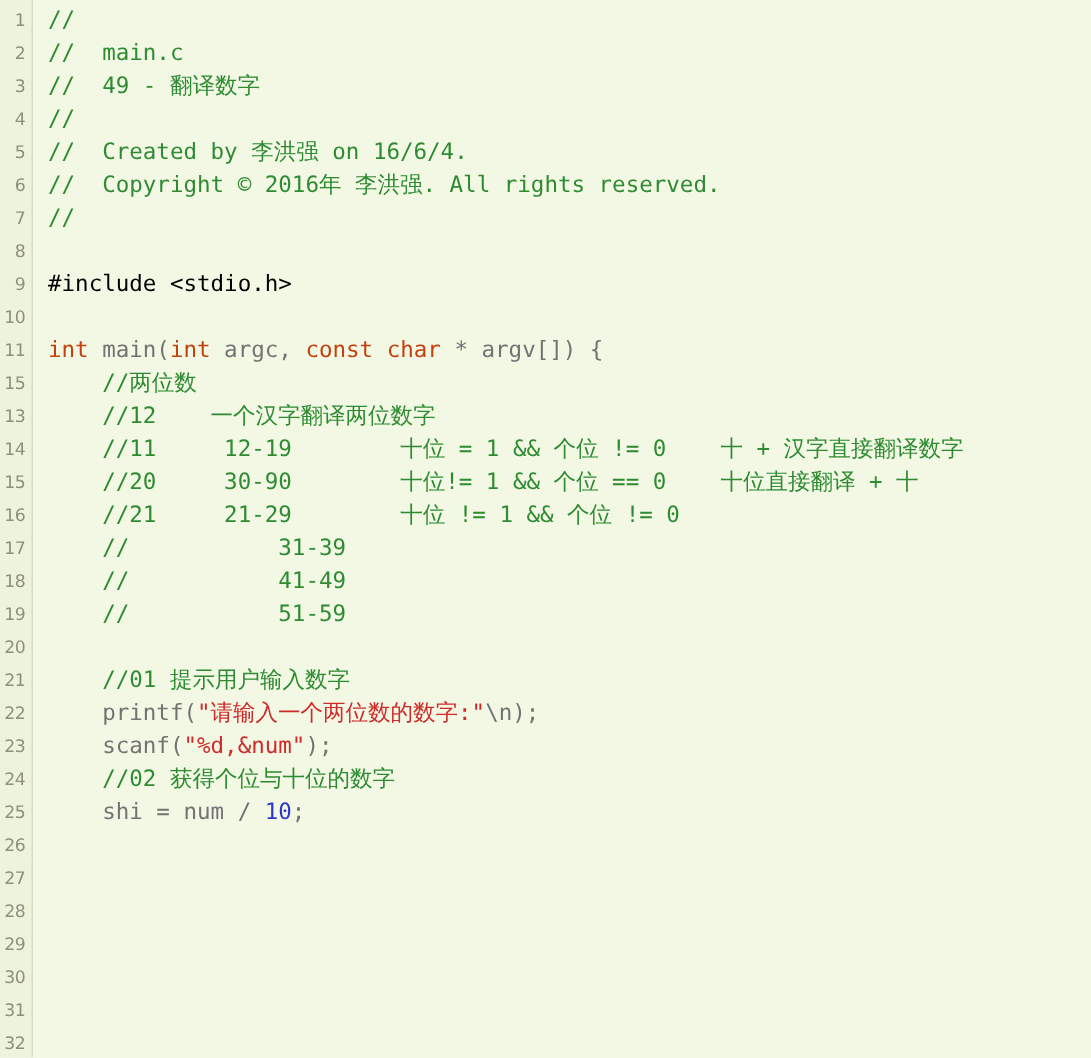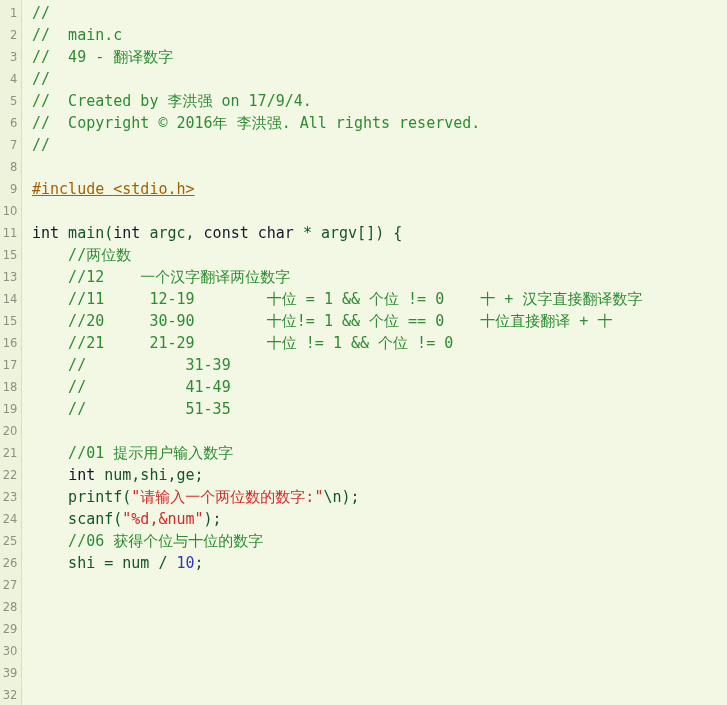--- a/index.html
+++ b/index.html
@@ -58,25 +58,25 @@
     line-height: 22px;
     font-size: 15px;
     white-space: pre;
     color: #1a1a1a;
     font-family: "DejaVu Sans Mono", monospace;
     letter-spacing: 0px;
   }
 
   
   .cmt  { color: #2e8b32; }
-  .kw   { color: #0f172a; }
-  .pre  { color: #a16207; text-decoration: underline; }
+  .kw   { color: #c2410c; }
+  .pre  { color: #000000; }
   .str  { color: #d02a2a; }
   .num  { color: #2b36c8; }
-  .plain{ color: #14532d; }
+  .plain{ color: #737373; }
 </style>
 </head>
 <body>
 
 <div id="editor">
   <div id="gutter">
       <div class="ln">1</div>
       <div class="ln">2</div>
       <div class="ln">3</div>
       <div class="ln">4</div>
@@ -99,45 +99,44 @@
       <div class="ln">21</div>
       <div class="ln">22</div>
       <div class="ln">23</div>
       <div class="ln">24</div>
       <div class="ln">25</div>
       <div class="ln">26</div>
       <div class="ln">27</div>
       <div class="ln">28</div>
       <div class="ln">29</div>
       <div class="ln">30</div>
-      <div class="ln">39</div>
+      <div class="ln">31</div>
       <div class="ln">32</div>
     </div>
   <div id="code">
       <div class="line"><span class="cmt">//</span></div>
       <div class="line"><span class="cmt">//  main.c</span></div>
       <div class="line"><span class="cmt">//  49 - 翻译数字</span></div>
       <div class="line"><span class="cmt">//</span></div>
-      <div class="line"><span class="cmt">//  Created by 李洪强 on 17/9/4.</span></div>
+      <div class="line"><span class="cmt">//  Created by 李洪强 on 16/6/4.</span></div>
       <div class="line"><span class="cmt">//  Copyright © 2016年 李洪强. All rights reserved.</span></div>
       <div class="line"><span class="cmt">//</span></div>
       <div class="line">&nbsp;</div>
       <div class="line"><span class="pre">#include </span><span class="pre">&lt;stdio.h&gt;</span></div>
       <div class="line">&nbsp;</div>
       <div class="line"><span class="kw">int</span><span class="plain"> main(</span><span class="kw">int</span><span class="plain"> argc, </span><span class="kw">const</span><span class="plain"> </span><span class="kw">char</span><span class="plain"> * argv[]) {</span></div>
       <div class="line"><span class="cmt">    //两位数</span></div>
       <div class="line"><span class="cmt">    //12    一个汉字翻译两位数字</span></div>
       <div class="line"><span class="cmt">    //11     12-19        十位 = 1 &amp;&amp; 个位 != 0    十 + 汉字直接翻译数字</span></div>
       <div class="line"><span class="cmt">    //20     30-90        十位!= 1 &amp;&amp; 个位 == 0    十位直接翻译 + 十</span></div>
       <div class="line"><span class="cmt">    //21     21-29        十位 != 1 &amp;&amp; 个位 != 0</span></div>
       <div class="line"><span class="cmt">    //           31-39</span></div>
       <div class="line"><span class="cmt">    //           41-49</span></div>
-      <div class="line"><span class="cmt">    //           51-35</span></div>
+      <div class="line"><span class="cmt">    //           51-59</span></div>
       <div class="line">&nbsp;</div>
       <div class="line"><span class="cmt">    //01 提示用户输入数字</span></div>
-      <div class="line"><span class="plain">    </span><span class="kw">int</span><span class="plain"> num,shi,ge;</span></div>
       <div class="line"><span class="plain">    printf(</span><span class="str">"请输入一个两位数的数字:"</span><span class="plain">\n);</span></div>
       <div class="line"><span class="plain">    scanf(</span><span class="str">"%d,&amp;num"</span><span class="plain">);</span></div>
-      <div class="line"><span class="cmt">    //06 获得个位与十位的数字</span></div>
+      <div class="line"><span class="cmt">    //02 获得个位与十位的数字</span></div>
       <div class="line"><span class="plain">    shi = num / </span><span class="num">10</span><span class="plain">;</span></div>
       <div class="line">&nbsp;</div>
     </div>
 </div>
 
 </body></html>

